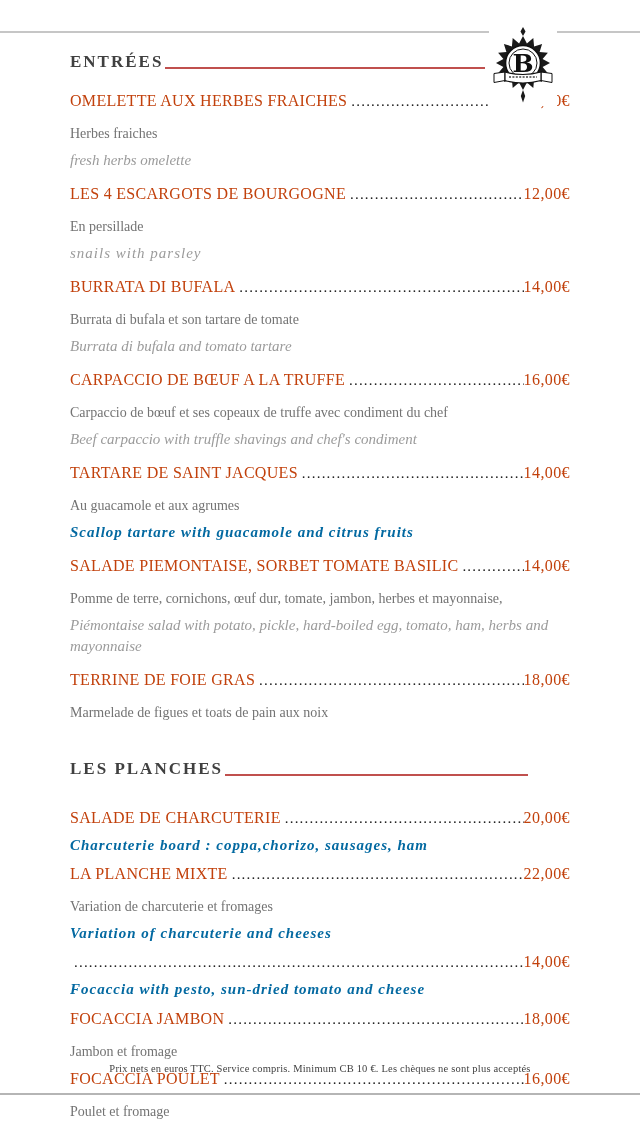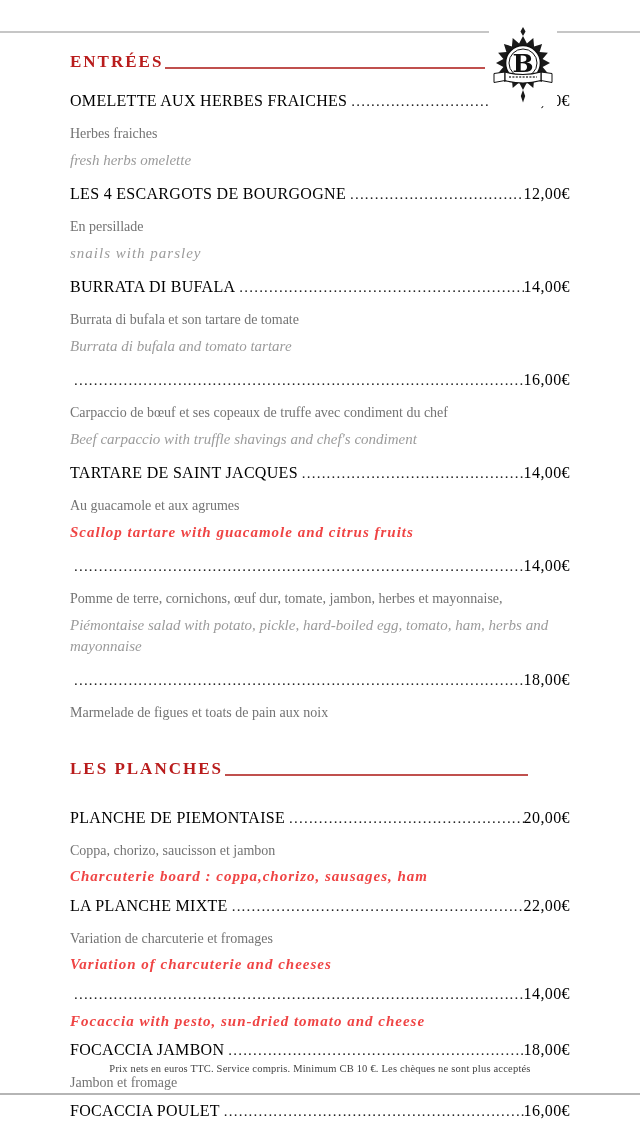--- a/index.html
+++ b/index.html
@@ -24,48 +24,48 @@
     z-index:2;
   }
   
   .content {
     position:absolute; left:70px; top:52px; width:500px;
   }
   .section-head {
     display:flex; align-items:baseline;
   }
   .section-title {
-    color:#b91c1c; font-weight:bold; font-size:17px; letter-spacing:2px;
+    color:#404040; font-weight:bold; font-size:17px; letter-spacing:2px;
     white-space:nowrap;
   }
   .head-line {
     height:2px; background:#c0504e; align-self:flex-end; margin-bottom:3px;
   }
   .head-entrees { width:415px; margin-bottom:18px; }
   .head-planches { width:458px; margin-bottom:28px; }
   .head-entrees .head-line, .head-planches .head-line { flex:1 1 auto; margin-left:2px; }
   .sec-planches { margin-top:36px; }
 
   .item { margin-bottom:12px; }
   .sec-planches .item { margin-bottom:7px; }
 
-  .row { display:flex; align-items:baseline; font-size:16px; line-height:1.38; color:#000000; }
+  .row { display:flex; align-items:baseline; font-size:16px; line-height:1.38; color:#c2410c; }
   .iname { white-space:nowrap; letter-spacing:0.3px; }
   .dots { flex:1 1 auto; overflow:hidden; white-space:nowrap; padding:0 3px 0 4px; }
   .dots::after {
     content:"..................................................................................................................................................................";
     font-size:15px; letter-spacing:1.2px; color:#1c1c1c;
   }
   .price { white-space:nowrap; letter-spacing:0.4px; }
 
   .desc { font-size:14px; line-height:1.4; color:#737373; margin-top:12px; }
   .trans { font-size:15px; line-height:1.42; font-style:italic; margin-top:6px; }
   .trans.muted { color:#9b9b9b; }
   .trans.muted-spaced { color:#9b9b9b; letter-spacing:1px;font-style:italic; }
-  .trans.strong { color:#ef4444; font-weight:bold; letter-spacing:1px; }
+  .trans.strong { color:#0369a1; font-weight:bold; letter-spacing:1px; }
 
   .footer {
     position:absolute; left:0; top:1063px; width:640px;
     text-align:center; font-size:10.5px; color:#3f3f3f; letter-spacing:0.2px;
   }
 </style>
 </head>
 <body>
 
 <div class="page">
@@ -117,66 +117,68 @@
             <div class="row">
               <span class="iname">BURRATA DI BUFALA</span>
               <span class="dots"></span>
               <span class="price">14,00€</span>
             </div>
             <div class="desc">Burrata di bufala et son tartare de tomate</div>
             <div class="trans muted">Burrata di bufala and tomato tartare</div>
           </div>
           <div class="item">
             <div class="row">
+              <span class="iname">CARPACCIO DE BŒUF A LA TRUFFE</span>
               <span class="dots"></span>
               <span class="price">16,00€</span>
             </div>
             <div class="desc">Carpaccio de bœuf et ses copeaux de truffe avec condiment du chef</div>
             <div class="trans muted">Beef carpaccio with truffle shavings and chef's condiment</div>
           </div>
           <div class="item">
             <div class="row">
               <span class="iname">TARTARE DE SAINT JACQUES</span>
               <span class="dots"></span>
               <span class="price">14,00€</span>
             </div>
             <div class="desc">Au guacamole et aux agrumes</div>
             <div class="trans strong">Scallop tartare with guacamole and citrus fruits</div>
           </div>
           <div class="item">
             <div class="row">
+              <span class="iname">SALADE PIEMONTAISE, SORBET TOMATE BASILIC</span>
               <span class="dots"></span>
               <span class="price">14,00€</span>
             </div>
             <div class="desc">Pomme de terre, cornichons, œuf dur, tomate, jambon, herbes et mayonnaise,</div>
             <div class="trans muted">Piémontaise salad with potato, pickle, hard-boiled egg, tomato, ham, herbs and mayonnaise</div>
           </div>
           <div class="item">
             <div class="row">
+              <span class="iname">TERRINE DE FOIE GRAS</span>
               <span class="dots"></span>
               <span class="price">18,00€</span>
             </div>
             <div class="desc">Marmelade de figues et toats de pain aux noix</div>
           </div>
         </div>
     </section>
 
     <section class="sec-planches">
       <div class="section-head head-planches">
         <span class="section-title">LES PLANCHES</span>
         <span class="head-line"></span>
       </div>
       <div class="items">
           <div class="item">
             <div class="row">
-              <span class="iname">PLANCHE DE PIEMONTAISE</span>
+              <span class="iname">SALADE DE CHARCUTERIE</span>
               <span class="dots"></span>
               <span class="price">20,00€</span>
             </div>
-            <div class="desc">Coppa, chorizo, saucisson et jambon</div>
             <div class="trans strong">Charcuterie board : coppa,chorizo, sausages, ham</div>
           </div>
           <div class="item">
             <div class="row">
               <span class="iname">LA PLANCHE MIXTE</span>
               <span class="dots"></span>
               <span class="price">22,00€</span>
             </div>
             <div class="desc">Variation de charcuterie et fromages</div>
             <div class="trans strong">Variation of charcuterie and cheeses</div>

